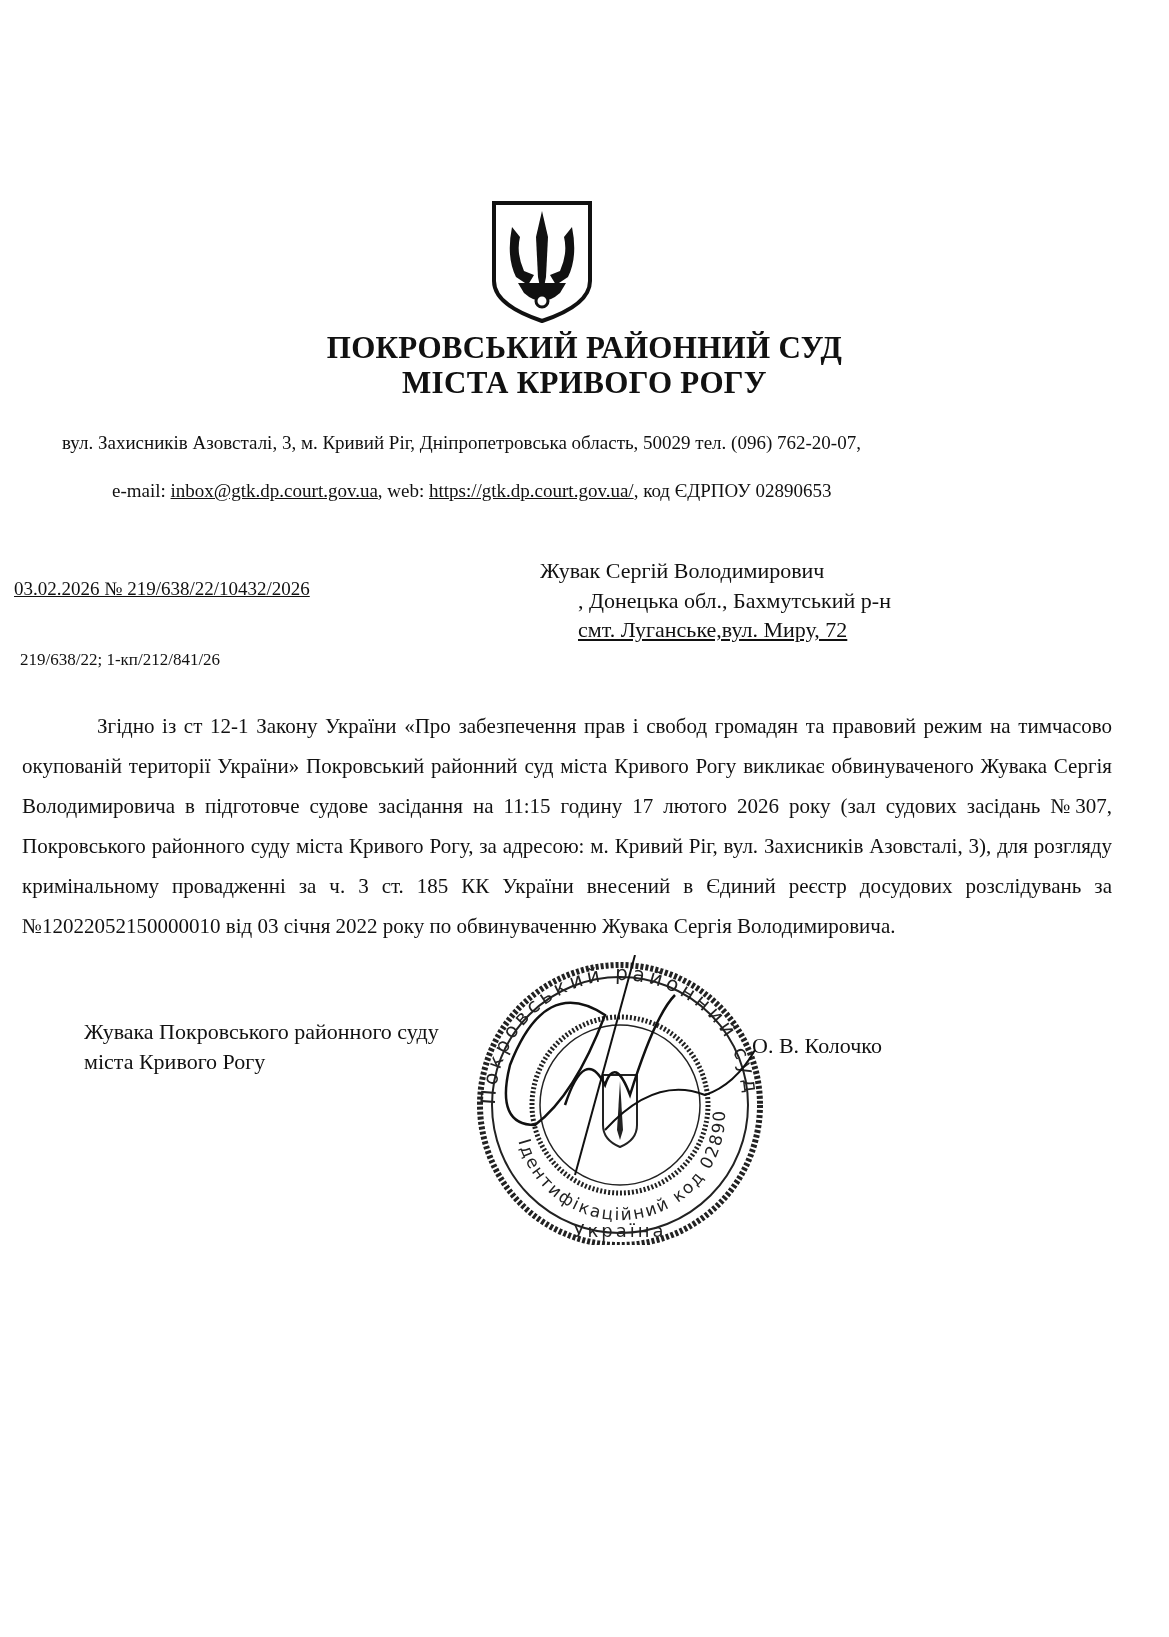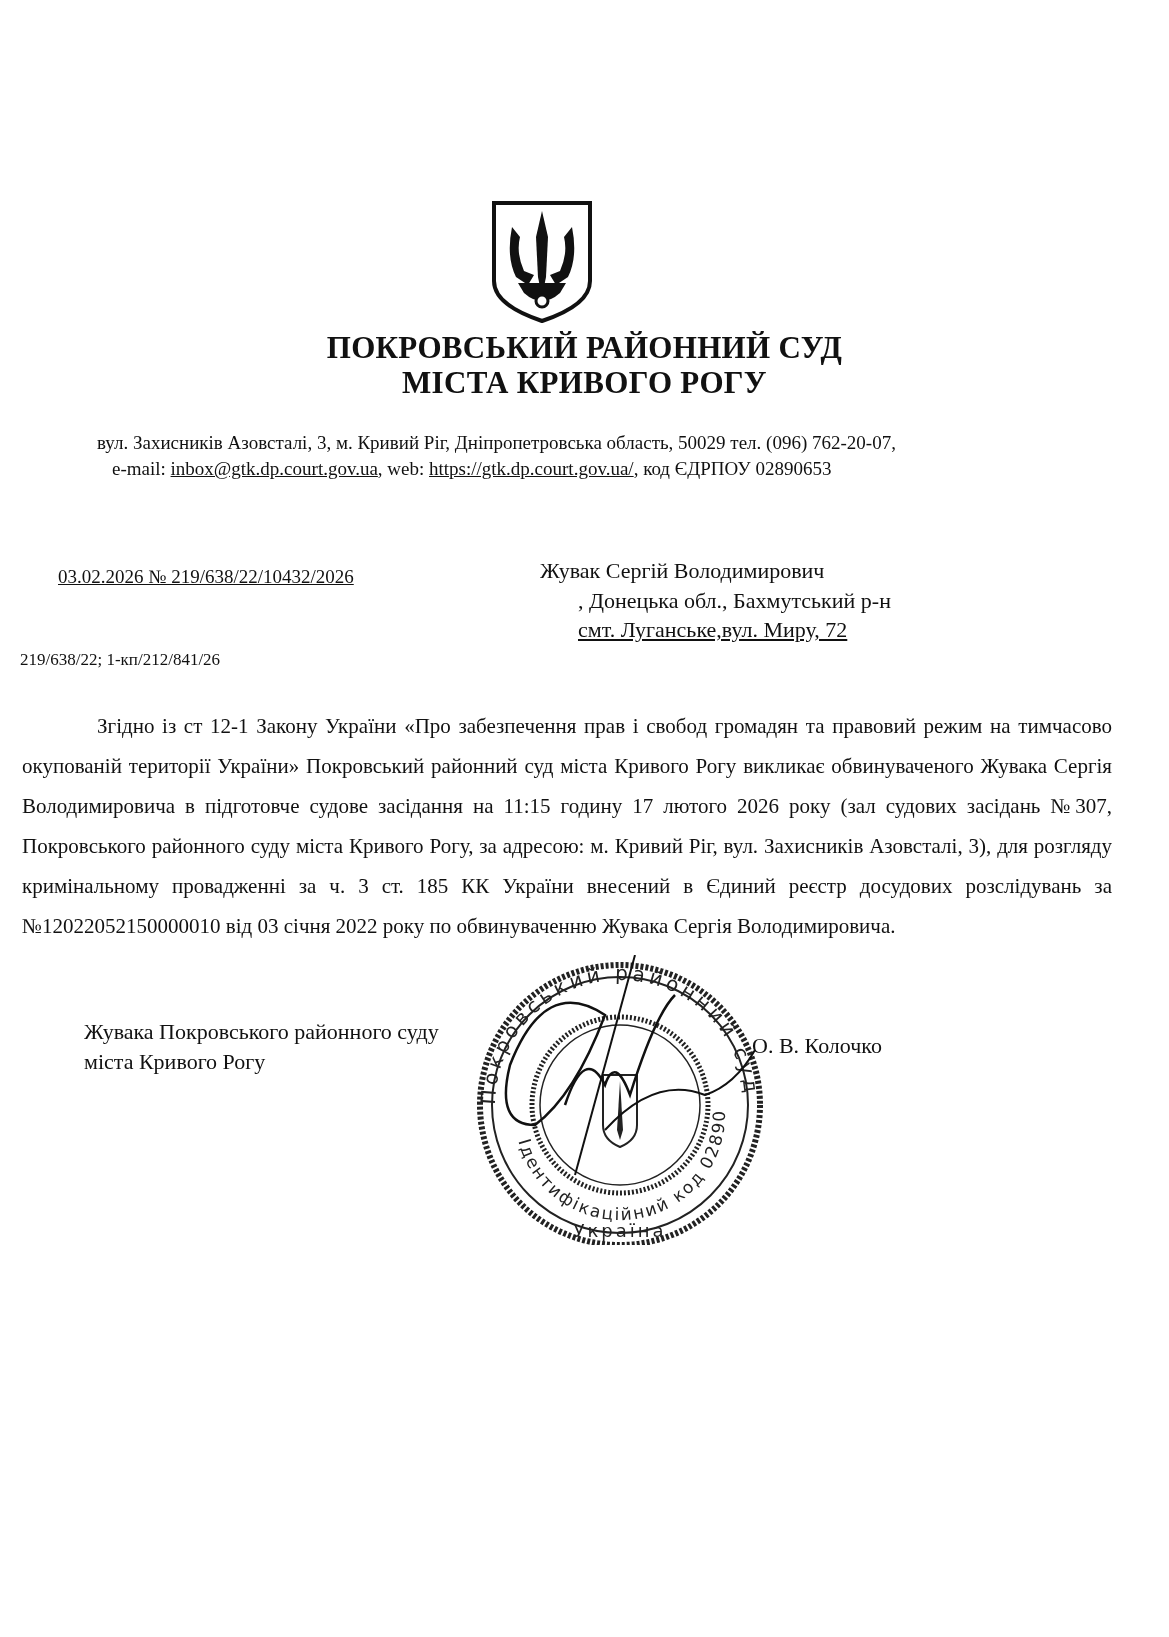--- a/index.html
+++ b/index.html
@@ -25,26 +25,26 @@
     <path d="M24 30 Q18 60 28 80 L40 88 L46 78 L36 74 Q28 56 32 40 Z" fill="#111"></path>
     <path d="M84 30 Q90 60 80 80 L68 88 L62 78 L72 74 Q80 56 76 40 Z" fill="#111"></path>
     <path d="M30 86 H78 L72 96 Q54 112 36 96 Z" fill="#111"></path>
     <circle cx="54" cy="104" r="6" fill="#fff" stroke="#111" stroke-width="3"></circle>
   </svg>
 </div>
 
 <div class="abs title" style="top:330px;">ПОКРОВСЬКИЙ РАЙОННИЙ СУД</div>
 <div class="abs title" style="top:365px;">МІСТА КРИВОГО РОГУ</div>
 
-<div class="abs contact" style="left:62px; top:432px;margin-left:35px;">вул. Захисників Азовсталі, 3, м. Кривий Ріг,  Дніпропетровська область, 50029 тел. (096) 762-20-07,</div>
-<div class="abs contact" style="left:112px; top:458px;">
+<div class="abs contact" style="left:62px; top:432px;">вул. Захисників Азовсталі, 3, м. Кривий Ріг,  Дніпропетровська область, 50029 тел. (096) 762-20-07,</div>
+<div class="abs contact" style="left:112px; top:480px;">
   <span>e-mail: </span><span class="u">inbox@gtk.dp.court.gov.ua</span><span>,  web: </span><span class="u">https://gtk.dp.court.gov.ua/</span><span>, код ЄДРПОУ 02890653</span>
 </div>
 
-<div class="abs u" style="left:14px; top:566px; font-size:19px;margin-left:44px;">03.02.2026 №  219/638/22/10432/2026</div>
+<div class="abs u" style="left:14px; top:578px; font-size:19px;">03.02.2026 №  219/638/22/10432/2026</div>
 <div class="abs" style="left:20px; top:650px; font-size:17px;">219/638/22; 1-кп/212/841/26</div>
 
 <div class="abs recipient" style="left:540px; top:558px;">Жувак Сергій Володимирович</div>
 <div class="abs recipient" style="left:578px; top:588px;">,  Донецька обл.,  Бахмутський р-н</div>
 <div class="abs recipient" style="left:578px; top:617px;text-decoration:underline;">смт. Луганське,вул. Миру, 72</div>
 
 <div class="body-text" style="top:706px;">
   <p class="indent">Згідно із ст  12-1 Закону України «Про забезпечення прав і свобод громадян та правовий режим на тимчасово окупованій території України» Покровський районний суд міста Кривого Рогу викликає обвинуваченого Жувака Сергія Володимировича в підготовче судове засідання на 11:15 годину 17 лютого 2026 року (зал судових засідань №307, Покровського районного суду міста Кривого Рогу, за адресою: м. Кривий Ріг, вул. Захисників Азовсталі, 3), для розгляду кримінальному провадженні за ч. 3 ст. 185 КК України внесений в Єдиний реєстр досудових розслідувань за №12022052150000010 від 03 січня 2022 року по обвинуваченню Жувака Сергія Володимировича.</p>
 </div>
 

